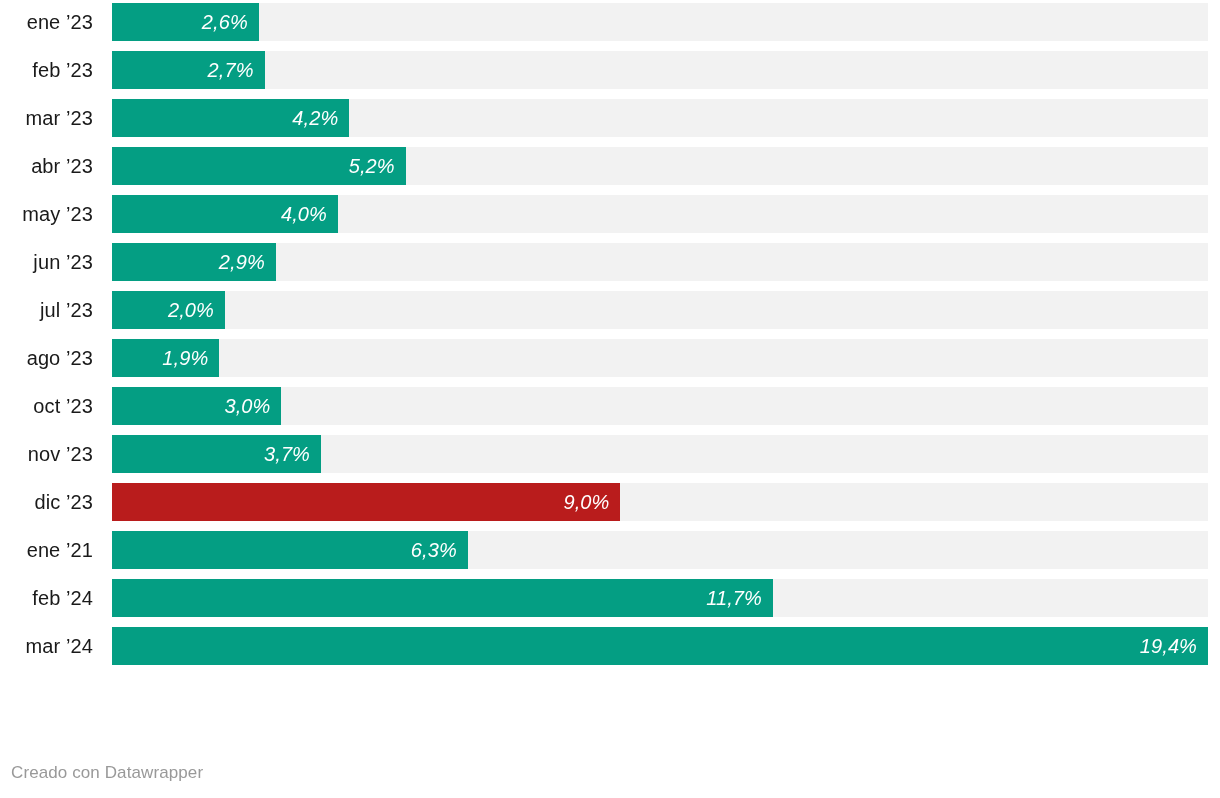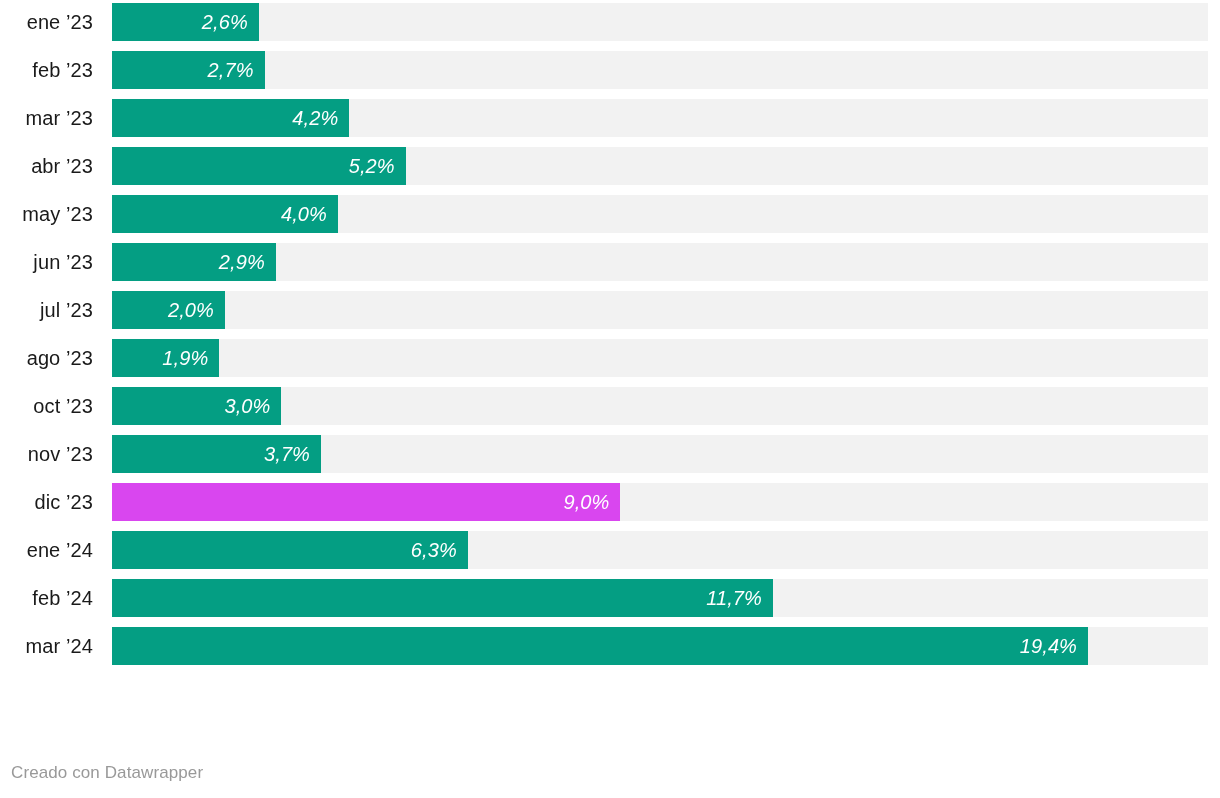--- a/index.html
+++ b/index.html
@@ -188,48 +188,48 @@
           <div class="track"></div>
           <div class="bar" style="width: 209.007px; background: rgb(4, 158, 131);">
             <span class="bar-value">3,7%</span>
           </div>
         </div>
       </div>
       <div class="bar-row">
         <div class="row-label">dic ’23</div>
         <div class="track-wrap">
           <div class="track"></div>
-          <div class="bar" style="width: 508.434px; background: #d946ef;">
+          <div class="bar" style="width: 508.434px; background: #b91c1c;">
             <span class="bar-value">9,0%</span>
           </div>
         </div>
       </div>
       <div class="bar-row">
-        <div class="row-label">ene ’24</div>
+        <div class="row-label">ene ’21</div>
         <div class="track-wrap">
           <div class="track"></div>
           <div class="bar" style="width: 355.871px; background: rgb(4, 158, 131);">
             <span class="bar-value">6,3%</span>
           </div>
         </div>
       </div>
       <div class="bar-row">
         <div class="row-label">feb ’24</div>
         <div class="track-wrap">
           <div class="track"></div>
           <div class="bar" style="width: 660.998px; background: rgb(4, 158, 131);">
             <span class="bar-value">11,7%</span>
           </div>
         </div>
       </div>
       <div class="bar-row">
         <div class="row-label">mar ’24</div>
         <div class="track-wrap">
           <div class="track"></div>
-          <div class="bar" style="width: 976px; background: rgb(4, 158, 131);">
+          <div class="bar" style="width: 1096px; background: rgb(4, 158, 131);">
             <span class="bar-value">19,4%</span>
           </div>
         </div>
       </div>
     </div>
 
   <div class="footer">Creado con Datawrapper</div>
 
 </div>
 

